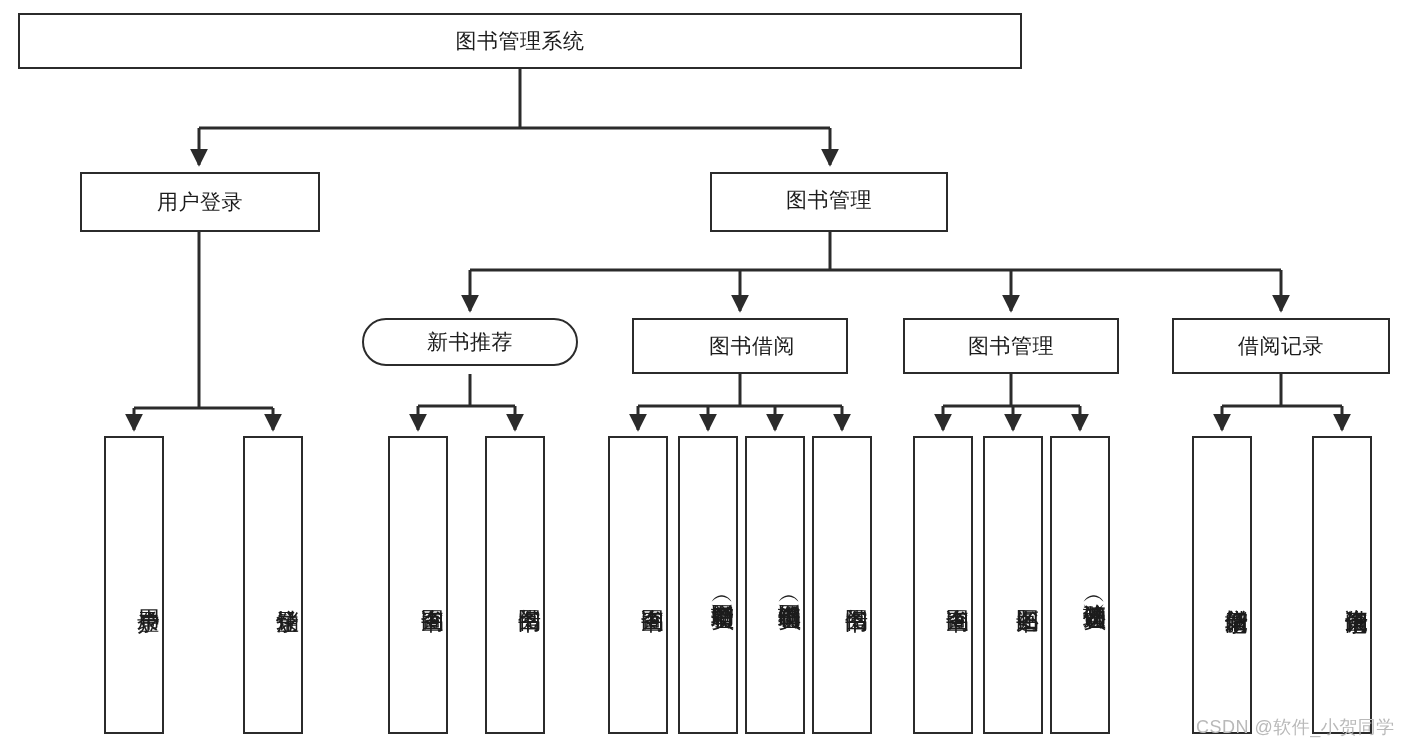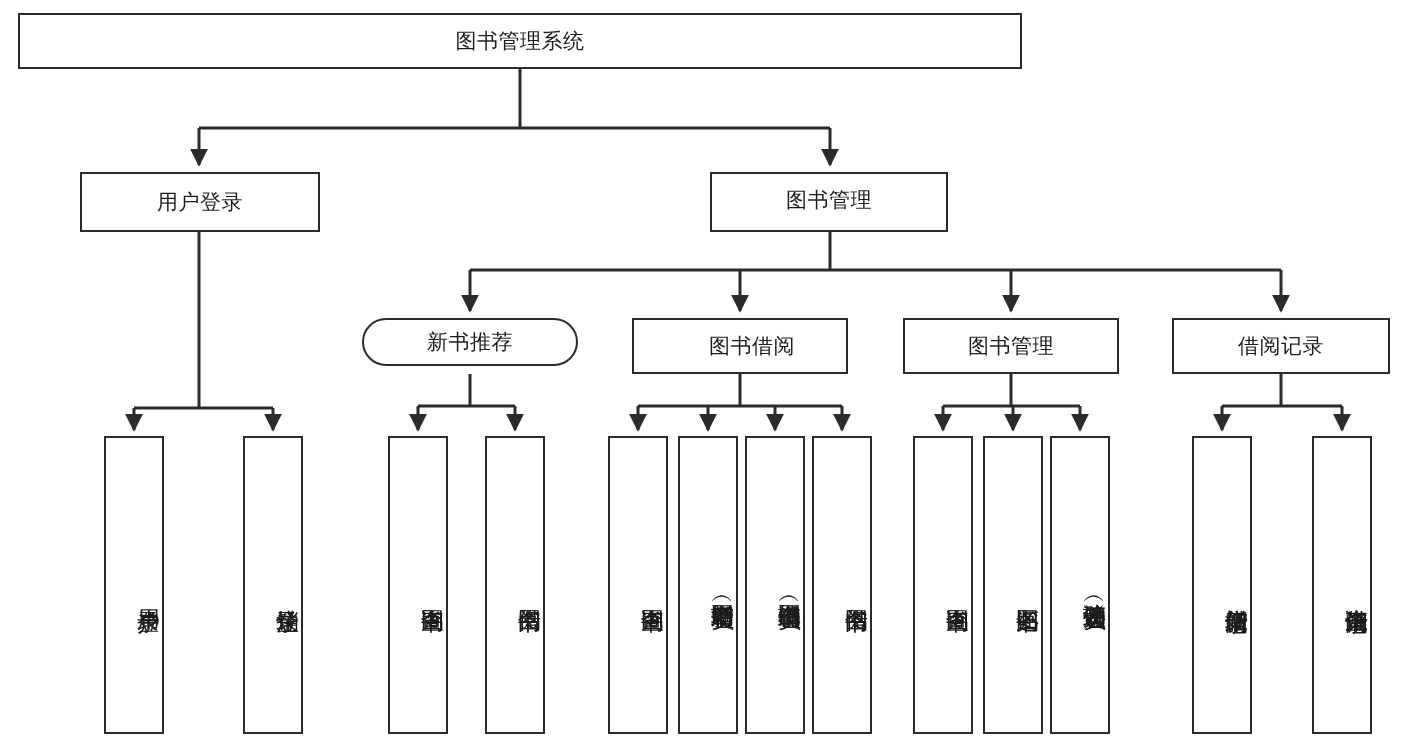--- a/index.html
+++ b/index.html
@@ -139,14 +139,15 @@
   <div class="node v tall" style="left:745px; top:436px; width:60px; height:298px;">编辑图书（管理员）</div>
   <div class="node v" style="left:812px; top:436px; width:60px; height:298px;">借阅图书</div>
 
   <div class="node v" style="left:913px; top:436px; width:60px; height:298px;">查询图书</div>
   <div class="node v" style="left:983px; top:436px; width:60px; height:298px;">归还图书</div>
   <div class="node v tall" style="left:1050px; top:436px; width:60px; height:298px;">确认归还（管理员）</div>
 
   <div class="node v" style="left:1192px; top:436px; width:60px; height:298px;">新增借阅记录</div>
   <div class="node v" style="left:1312px; top:436px; width:60px; height:298px;">查询借阅记录</div>
 
+  <div class="watermark" style="left:1196px; top:715px;">CSDN @软件_小贺同学</div>
 
 </div>
 
 </body></html>

